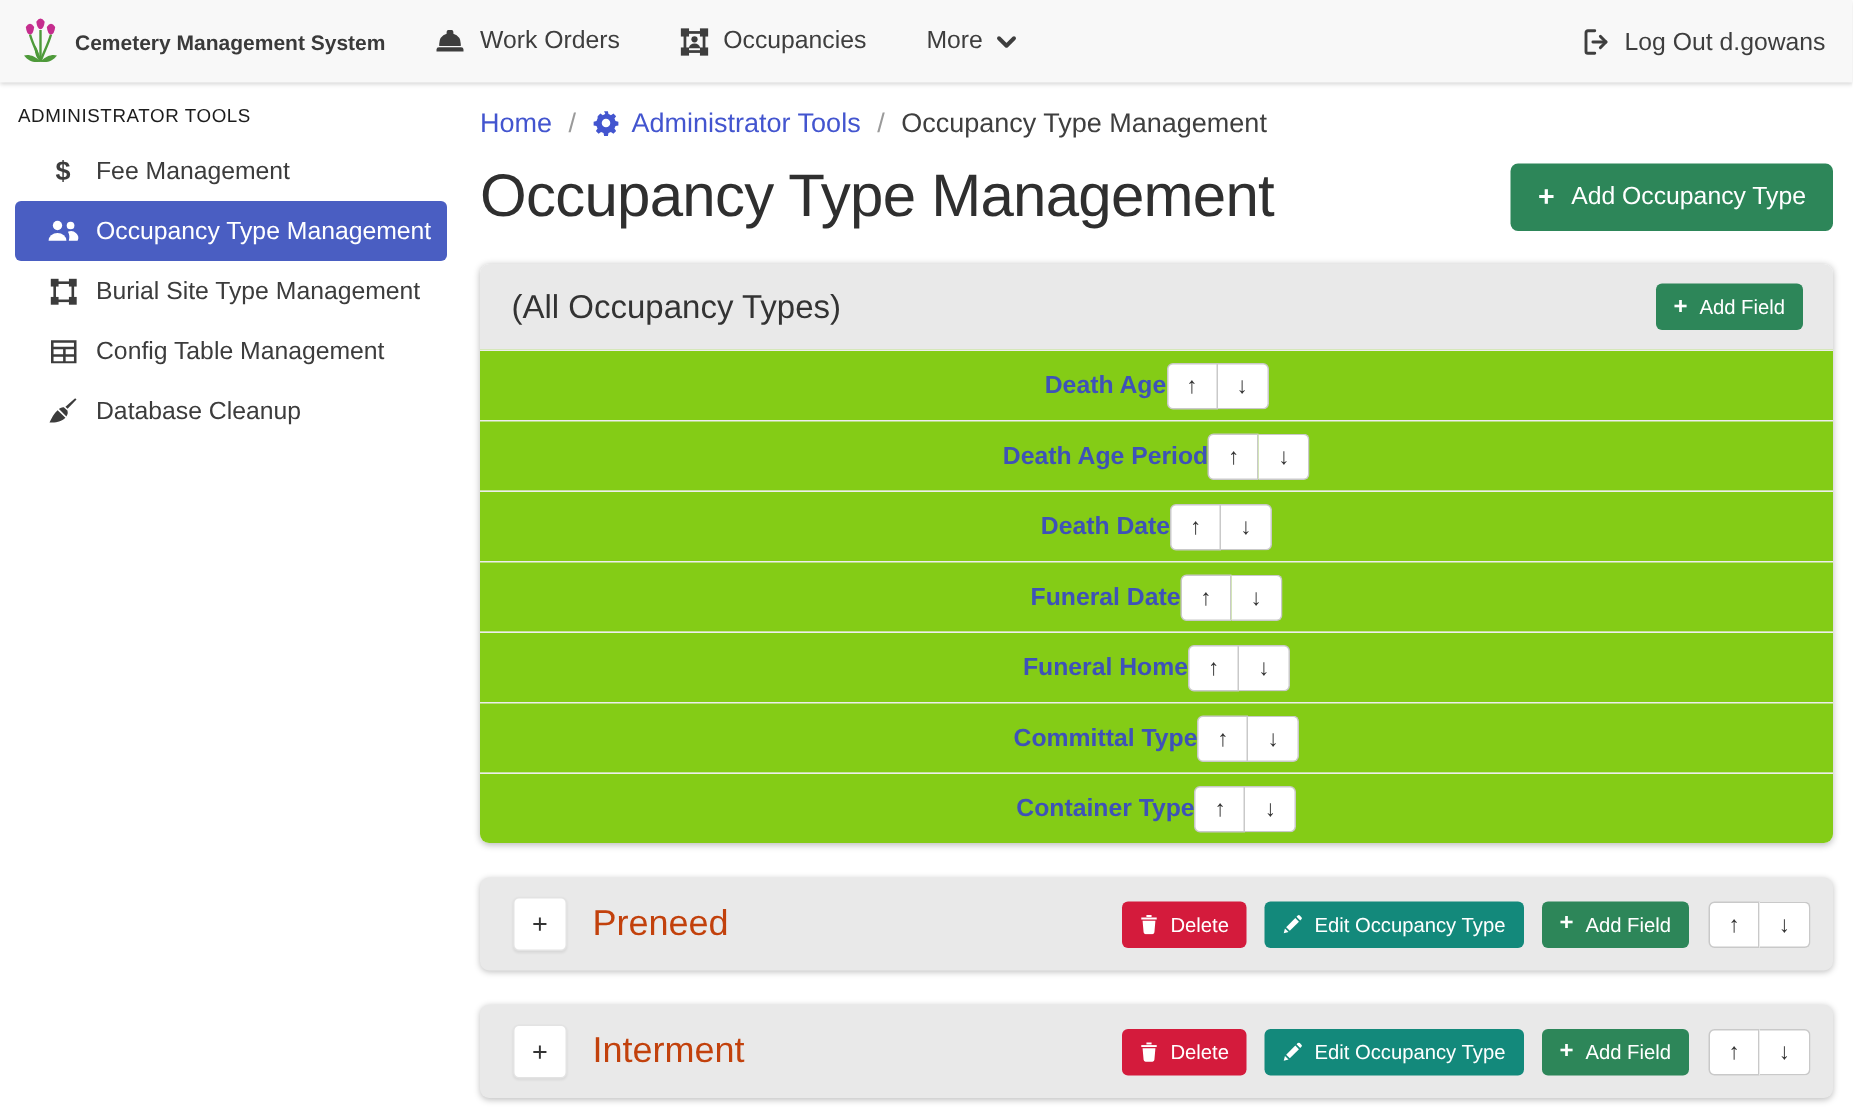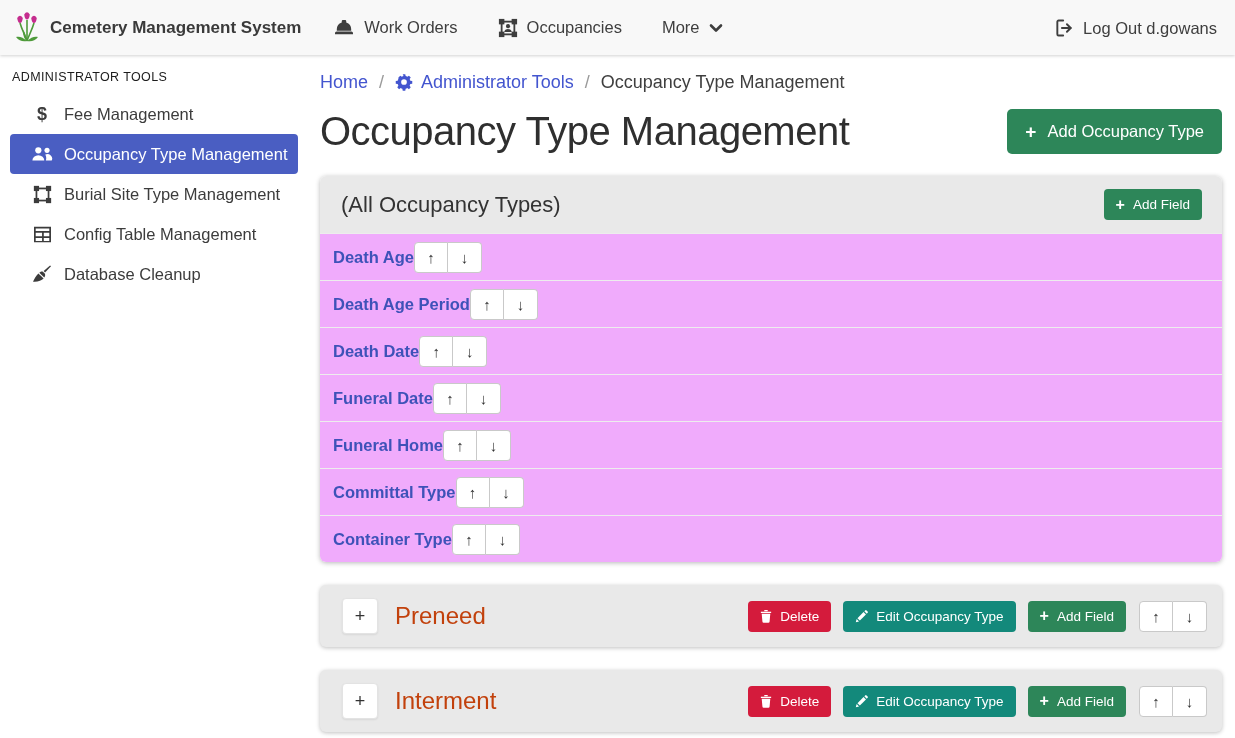--- a/index.html
+++ b/index.html
@@ -14,21 +14,21 @@
   
   .navbar {
     height: 55px; flex: 0 0 55px;
     background: #f8f8f8;
     display: flex; align-items: center;
     padding: 0 18px 0 14px;
     box-shadow: 0 1px 3px rgba(0,0,0,0.18);
     position: relative; z-index: 5;
   }
   .brand { display: flex; align-items: center; gap: 10px; cursor: pointer; }
-  .brand-title { font-size: 17px; font-weight: bold; color: #3a3a3a; }
+  .brand-title { font-size: 14px; font-weight: bold; color: #3a3a3a; }
   .nav-links { display: flex; align-items: center; margin-left: 32px; gap: 40px; }
   .nav-link {
     display: flex; align-items: center; gap: 9px;
     font-size: 16.5px; color: #3e3e3e; text-decoration: none; cursor: pointer;
   }
   .nav-link svg { flex: 0 0 auto; }
   .spacer { flex: 1; }
   .logout { display: flex; align-items: flex-end; gap: 9px; font-size: 16.5px; color: #3e3e3e; cursor: pointer; }
 
   
@@ -81,22 +81,22 @@
     border-radius: 6px; box-shadow: 0 1px 5px rgba(0,0,0,0.28);
     margin-bottom: 23px; background: #fff; overflow: hidden;
   }
   .panel-header {
     background: #e9e9e9; height: 57px;
     display: flex; align-items: center; justify-content: space-between;
     padding: 0 20px 0 21px;
   }
   .panel-title { font-size: 22px; color: #333; }
   .field-row {
-    height: 47px; display: flex; align-items: center; justify-content: flex-start;
-    padding: 0 13px 0 13px; background: #f0abfc; border-top: 1px solid #ededed;
+    height: 47px; display: flex; align-items: center; justify-content: center;
+    padding: 0 13px 0 13px; background: #84cc16; border-top: 1px solid #ededed;
   }
   .field-row:first-of-type { border-top: none; }
   .field-link { font-size: 16.5px; font-weight: bold; color: #3e52b8; text-decoration: none; cursor: pointer; }
 
   .arrow-group { display: flex; }
   .btn-arrow {
     width: 34px; height: 31px; background: #fff; border: 1px solid #c9c9c9;
     color: #333; font-size: 15px; cursor: pointer;
     display: inline-flex; align-items: center; justify-content: center;
     font-family: inherit;

